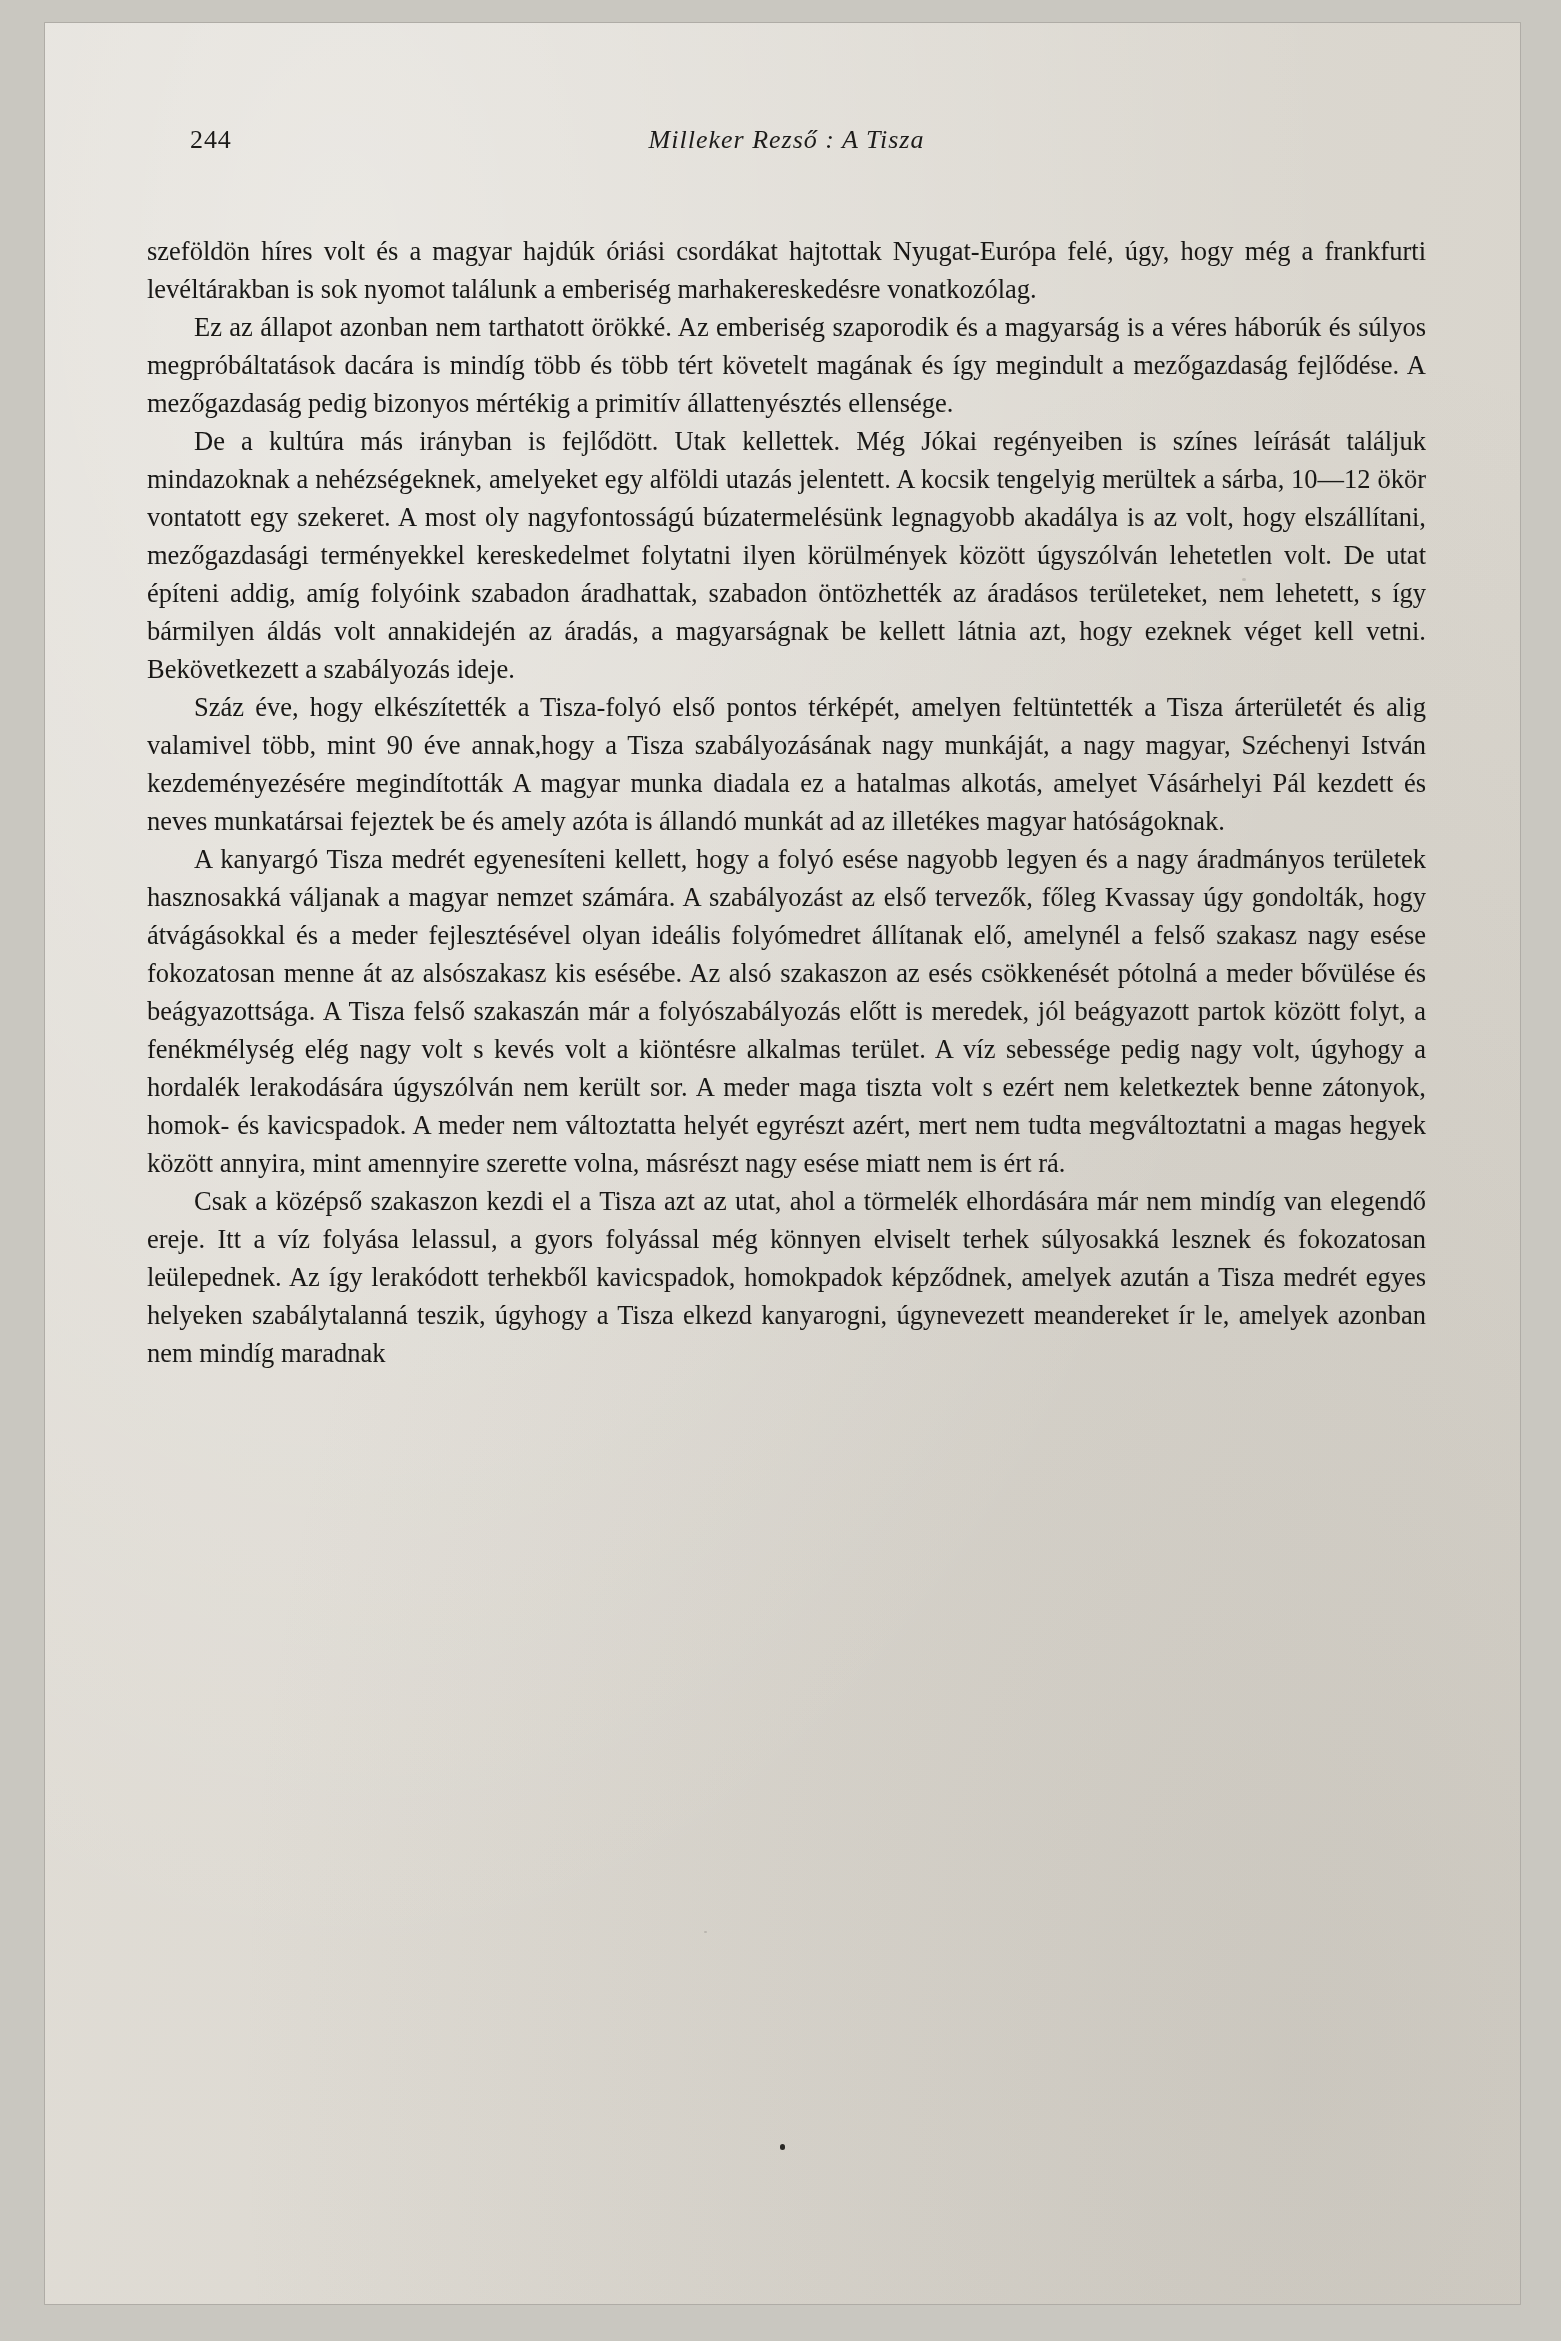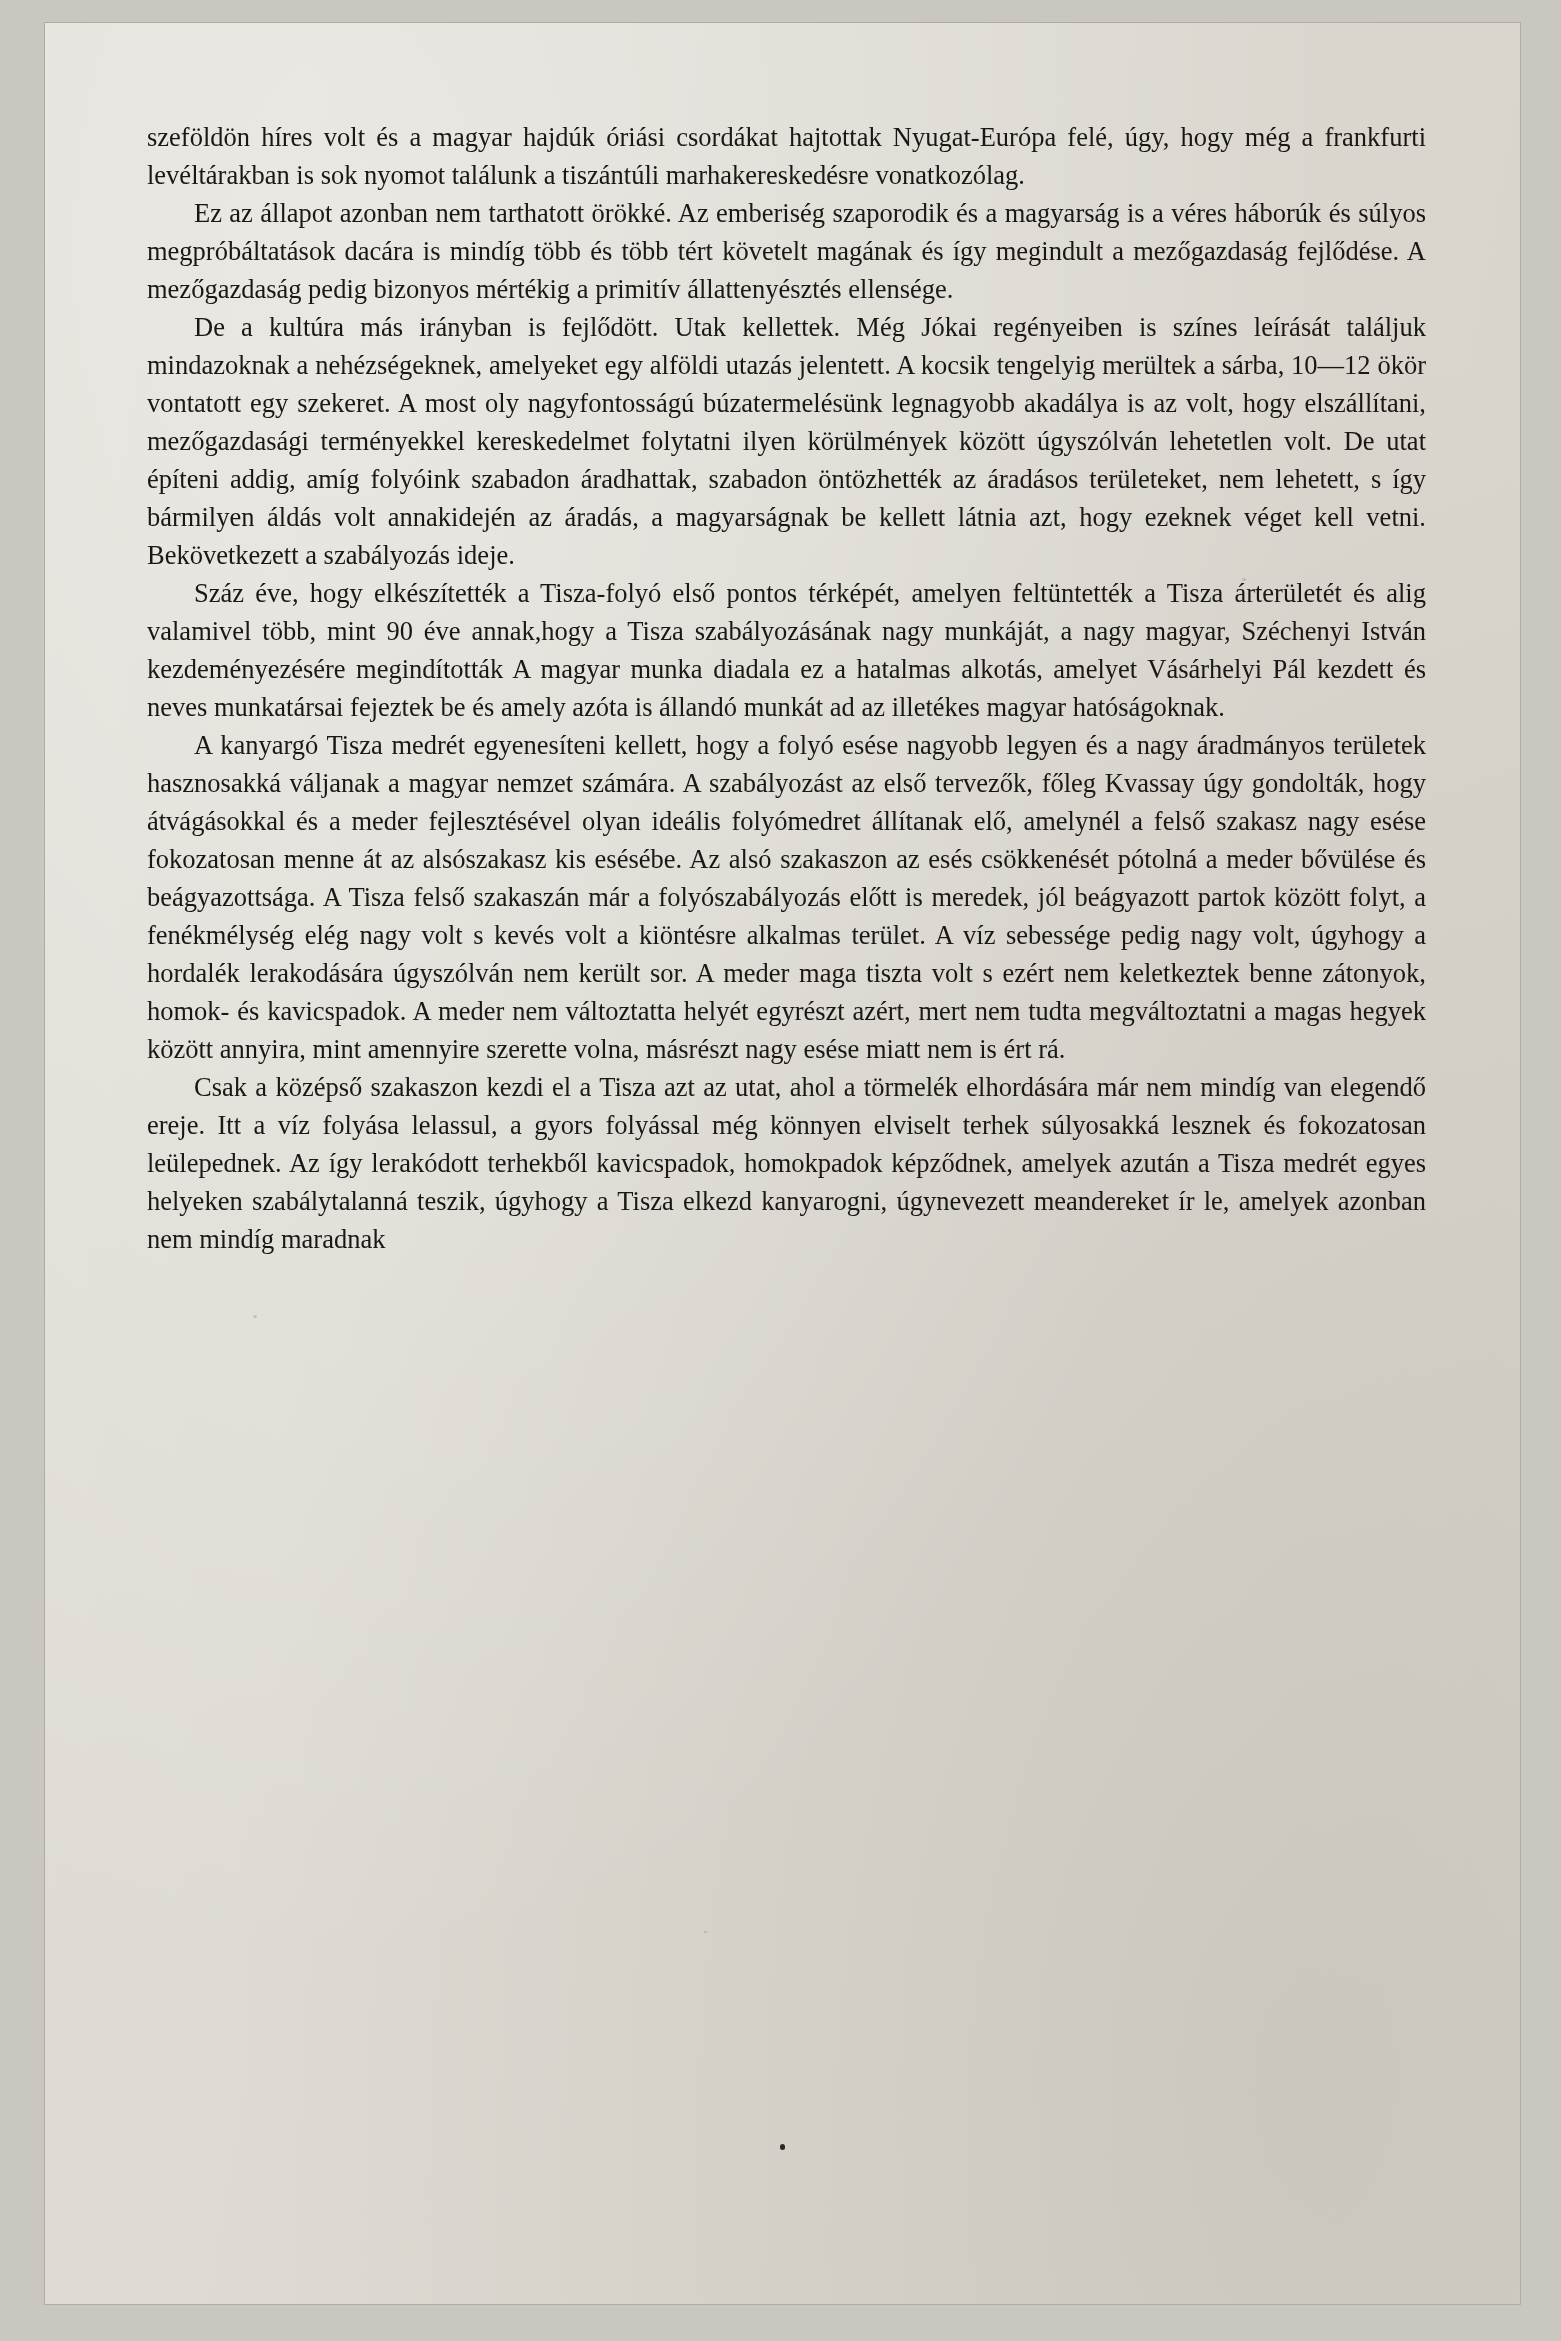--- a/index.html
+++ b/index.html
@@ -106,23 +106,27 @@
 
 <div class="page">
   <div class="sheet">
 
     <div class="speckle" style="left:208px;top:1292px;width:4.3px;height:3.5px;"></div>
     <div class="speckle" style="left:1197px;top:555px;width:3.5px;height:3.5px;"></div>
     <div class="speckle" style="left:659px;top:1908px;width:2.6px;height:2.6px;"></div>
 
     <div class="content">
 
+      <div class="header-line">
+        <div class="folio">244</div>
+        <div class="running-head">Milleker Rezső : A Tisza</div>
+      </div>
 
       <div class="body-text">
-        <p class="noindent">szeföldön híres volt és a magyar hajdúk óriási csordákat hajtottak Nyugat-Európa felé, úgy, hogy még a frankfurti levéltárakban is sok nyomot találunk a tiszántúli marhakereskedésre vonatkozólag.</p>
+        <p class="noindent">szeföldön híres volt és a magyar hajdúk óriási csordákat hajtottak Nyugat-Európa felé, úgy, hogy még a frankfurti levéltárakban is sok nyomot találunk a emberiség marhakereskedésre vonatkozólag.</p>
         <p>Ez az állapot azonban nem tarthatott örökké. Az emberiség szaporodik és a magyarság is a véres háborúk és súlyos megpróbáltatások dacára is mindíg több és több tért követelt magának és így megindult a mezőgazdaság fejlődése. A mezőgazdaság pedig bizonyos mértékig a primitív állattenyésztés ellensége.</p>
         <p>De a kultúra más irányban is fejlődött. Utak kellettek. Még Jókai regényeiben is színes leírását találjuk mindazoknak a nehézségeknek, amelyeket egy alföldi utazás jelentett. A kocsik tengelyig merültek a sárba, 10—12 ökör vontatott egy szekeret. A most oly nagyfontosságú búzatermelésünk legnagyobb akadálya is az volt, hogy elszállítani, mezőgazdasági terményekkel kereskedelmet folytatni ilyen körülmények között úgyszólván lehetetlen volt. De utat építeni addig, amíg folyóink szabadon áradhattak, szabadon öntözhették az áradásos területeket, nem lehetett, s így bármilyen áldás volt annakidején az áradás, a magyarságnak be kellett látnia azt, hogy ezeknek véget kell vetni. Bekövetkezett a szabályozás ideje.</p>
         <p>Száz éve, hogy elkészítették a Tisza-folyó első pontos térképét, amelyen feltüntették a Tisza árterületét és alig valamivel több, mint 90 éve annak,hogy a Tisza szabályozásának nagy munkáját, a nagy magyar, Széchenyi István kezdeményezésére megindították A magyar munka diadala ez a hatalmas alkotás, amelyet Vásárhelyi Pál kezdett és neves munkatársai fejeztek be és amely azóta is állandó munkát ad az illetékes magyar hatóságoknak.</p>
         <p>A kanyargó Tisza medrét egyenesíteni kellett, hogy a folyó esése nagyobb legyen és a nagy áradmányos területek hasznosakká váljanak a magyar nemzet számára. A szabályozást az első tervezők, főleg Kvassay úgy gondolták, hogy átvágásokkal és a meder fejlesztésével olyan ideális folyómedret állítanak elő, amelynél a felső szakasz nagy esése fokozatosan menne át az alsószakasz kis esésébe. Az alsó szakaszon az esés csökkenését pótolná a meder bővülése és beágyazottsága. A Tisza felső szakaszán már a folyószabályozás előtt is meredek, jól beágyazott partok között folyt, a fenékmélység elég nagy volt s kevés volt a kiöntésre alkalmas terület. A víz sebessége pedig nagy volt, úgyhogy a hordalék lerakodására úgyszólván nem került sor. A meder maga tiszta volt s ezért nem keletkeztek benne zátonyok, homok- és kavicspadok. A meder nem változtatta helyét egyrészt azért, mert nem tudta megváltoztatni a magas hegyek között annyira, mint amennyire szerette volna, másrészt nagy esése miatt nem is ért rá.</p>
         <p>Csak a középső szakaszon kezdi el a Tisza azt az utat, ahol a törmelék elhordására már nem mindíg van elegendő ereje. Itt a víz folyása lelassul, a gyors folyással még könnyen elviselt terhek súlyosakká lesznek és fokozatosan leülepednek. Az így lerakódott terhekből kavicspadok, homokpadok képződnek, amelyek azután a Tisza medrét egyes helyeken szabálytalanná teszik, úgyhogy a Tisza elkezd kanyarogni, úgynevezett meandereket ír le, amelyek azonban nem mindíg maradnak</p>
       </div>
     </div>
 
     <div class="dot"></div>
   </div>

